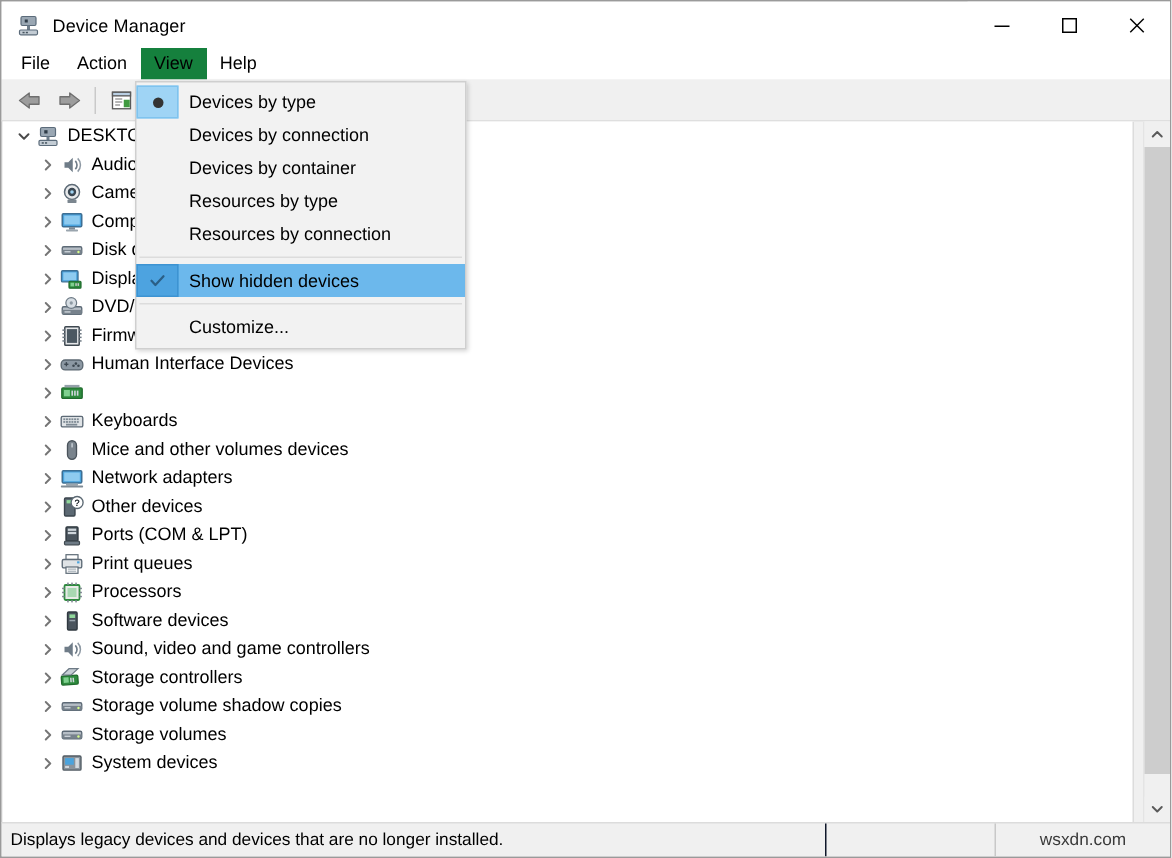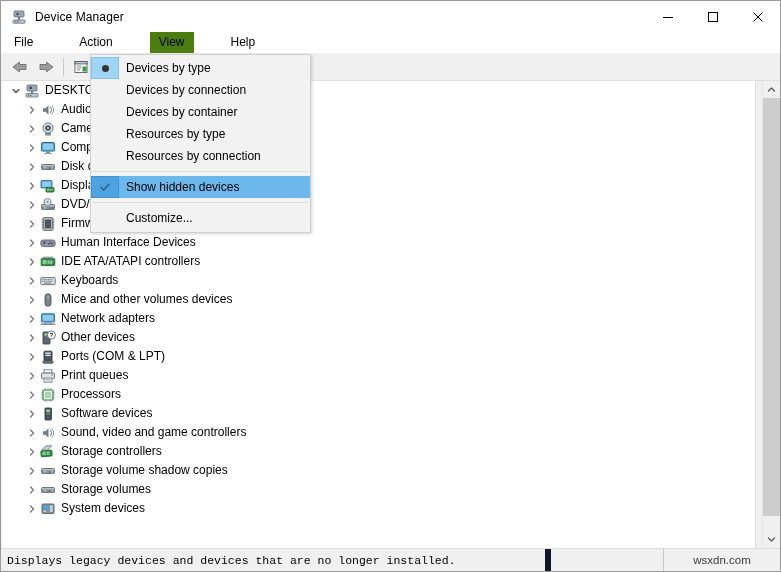--- a/index.html
+++ b/index.html
@@ -46,30 +46,29 @@
   }
   .winbtn svg { display: block; }
 
   
   #menubar {
     position: absolute; left: 0; top: 31px;
     width: 779px; height: 21px;
     background: #ffffff;
     display: flex; align-items: center;
     padding-left: 4px;
-    gap: 28px;
   }
   .menu-top {
     font-size: 12px; color: #000;
     padding: 3px 9px 4px 9px;
     line-height: 14px;
     white-space: nowrap;
   }
   .menu-top.active {
-    background: #4d7c0f;
+    background: #15803d;
     text-align: right;
   }
 
   
   #toolbar {
     position: absolute; left: 0; top: 52px;
     width: 779px; height: 28px;
     background: #f0f0f0;
     border-bottom: 1px solid #dfdfdf;
     display: flex; align-items: center;
@@ -138,22 +137,21 @@
     width: 779px; height: 23px;
     background: #f0f0f0;
     border-top: 1px solid #dcdcdc;
     display: flex; align-items: stretch;
     font-size: 11.5px; color: #000;
   }
   #st-main {
     flex: 1 1 auto;
     display: flex; align-items: center;
     padding-left: 6px;
-    border-right: 6px solid #0f172a;
-    font-family: Liberation Mono, monospace;
+    border-right: 1px solid #0f172a;
   }
   #st-mid {
     width: 113px;
     border-right: 1px solid #c8c8c8;
   }
   #st-right {
     width: 116px;
     display: flex; align-items: center; justify-content: center;
     color: #3a3a3a;
   }
@@ -424,21 +422,20 @@
             </svg>
           </div>
           <div class="ticon"><svg width="16" height="16" viewBox="0 0 16 16">
               <rect x="1.2" y="4.6" width="13.6" height="7" rx="0.8" fill="#2e8b3e" stroke="#1f6b2c" stroke-width="0.9"></rect>
               <rect x="2.6" y="6" width="4" height="4.2" fill="#7fd08f"></rect>
               <rect x="7.6" y="6.4" width="1.1" height="3.4" fill="#cfd6dc"></rect>
               <rect x="9.4" y="6.4" width="1.1" height="3.4" fill="#cfd6dc"></rect>
               <rect x="11.2" y="6.4" width="1.1" height="3.4" fill="#cfd6dc"></rect>
               <rect x="3" y="2.6" width="10" height="1.6" fill="#95a1aa"></rect>
             </svg></div>
-          <div class="tlabel">IDE ATA/ATAPI controllers</div>
         </div>
         <div class="trow child">
           <div class="chev">
             <svg width="10" height="10" viewBox="0 0 10 10">
               <path d="M3.5 2 L6.5 5 L3.5 8" fill="none" stroke="#767676" stroke-width="1.3" stroke-linecap="round" stroke-linejoin="round"></path>
             </svg>
           </div>
           <div class="ticon"><svg width="16" height="16" viewBox="0 0 16 16">
               <rect x="0.8" y="4.6" width="14.4" height="7" rx="1" fill="#dfe3e6" stroke="#5d6a76" stroke-width="0.9"></rect>
               <rect x="2.2" y="5.9" width="1.3" height="1.2" fill="#7e8a94"></rect>

